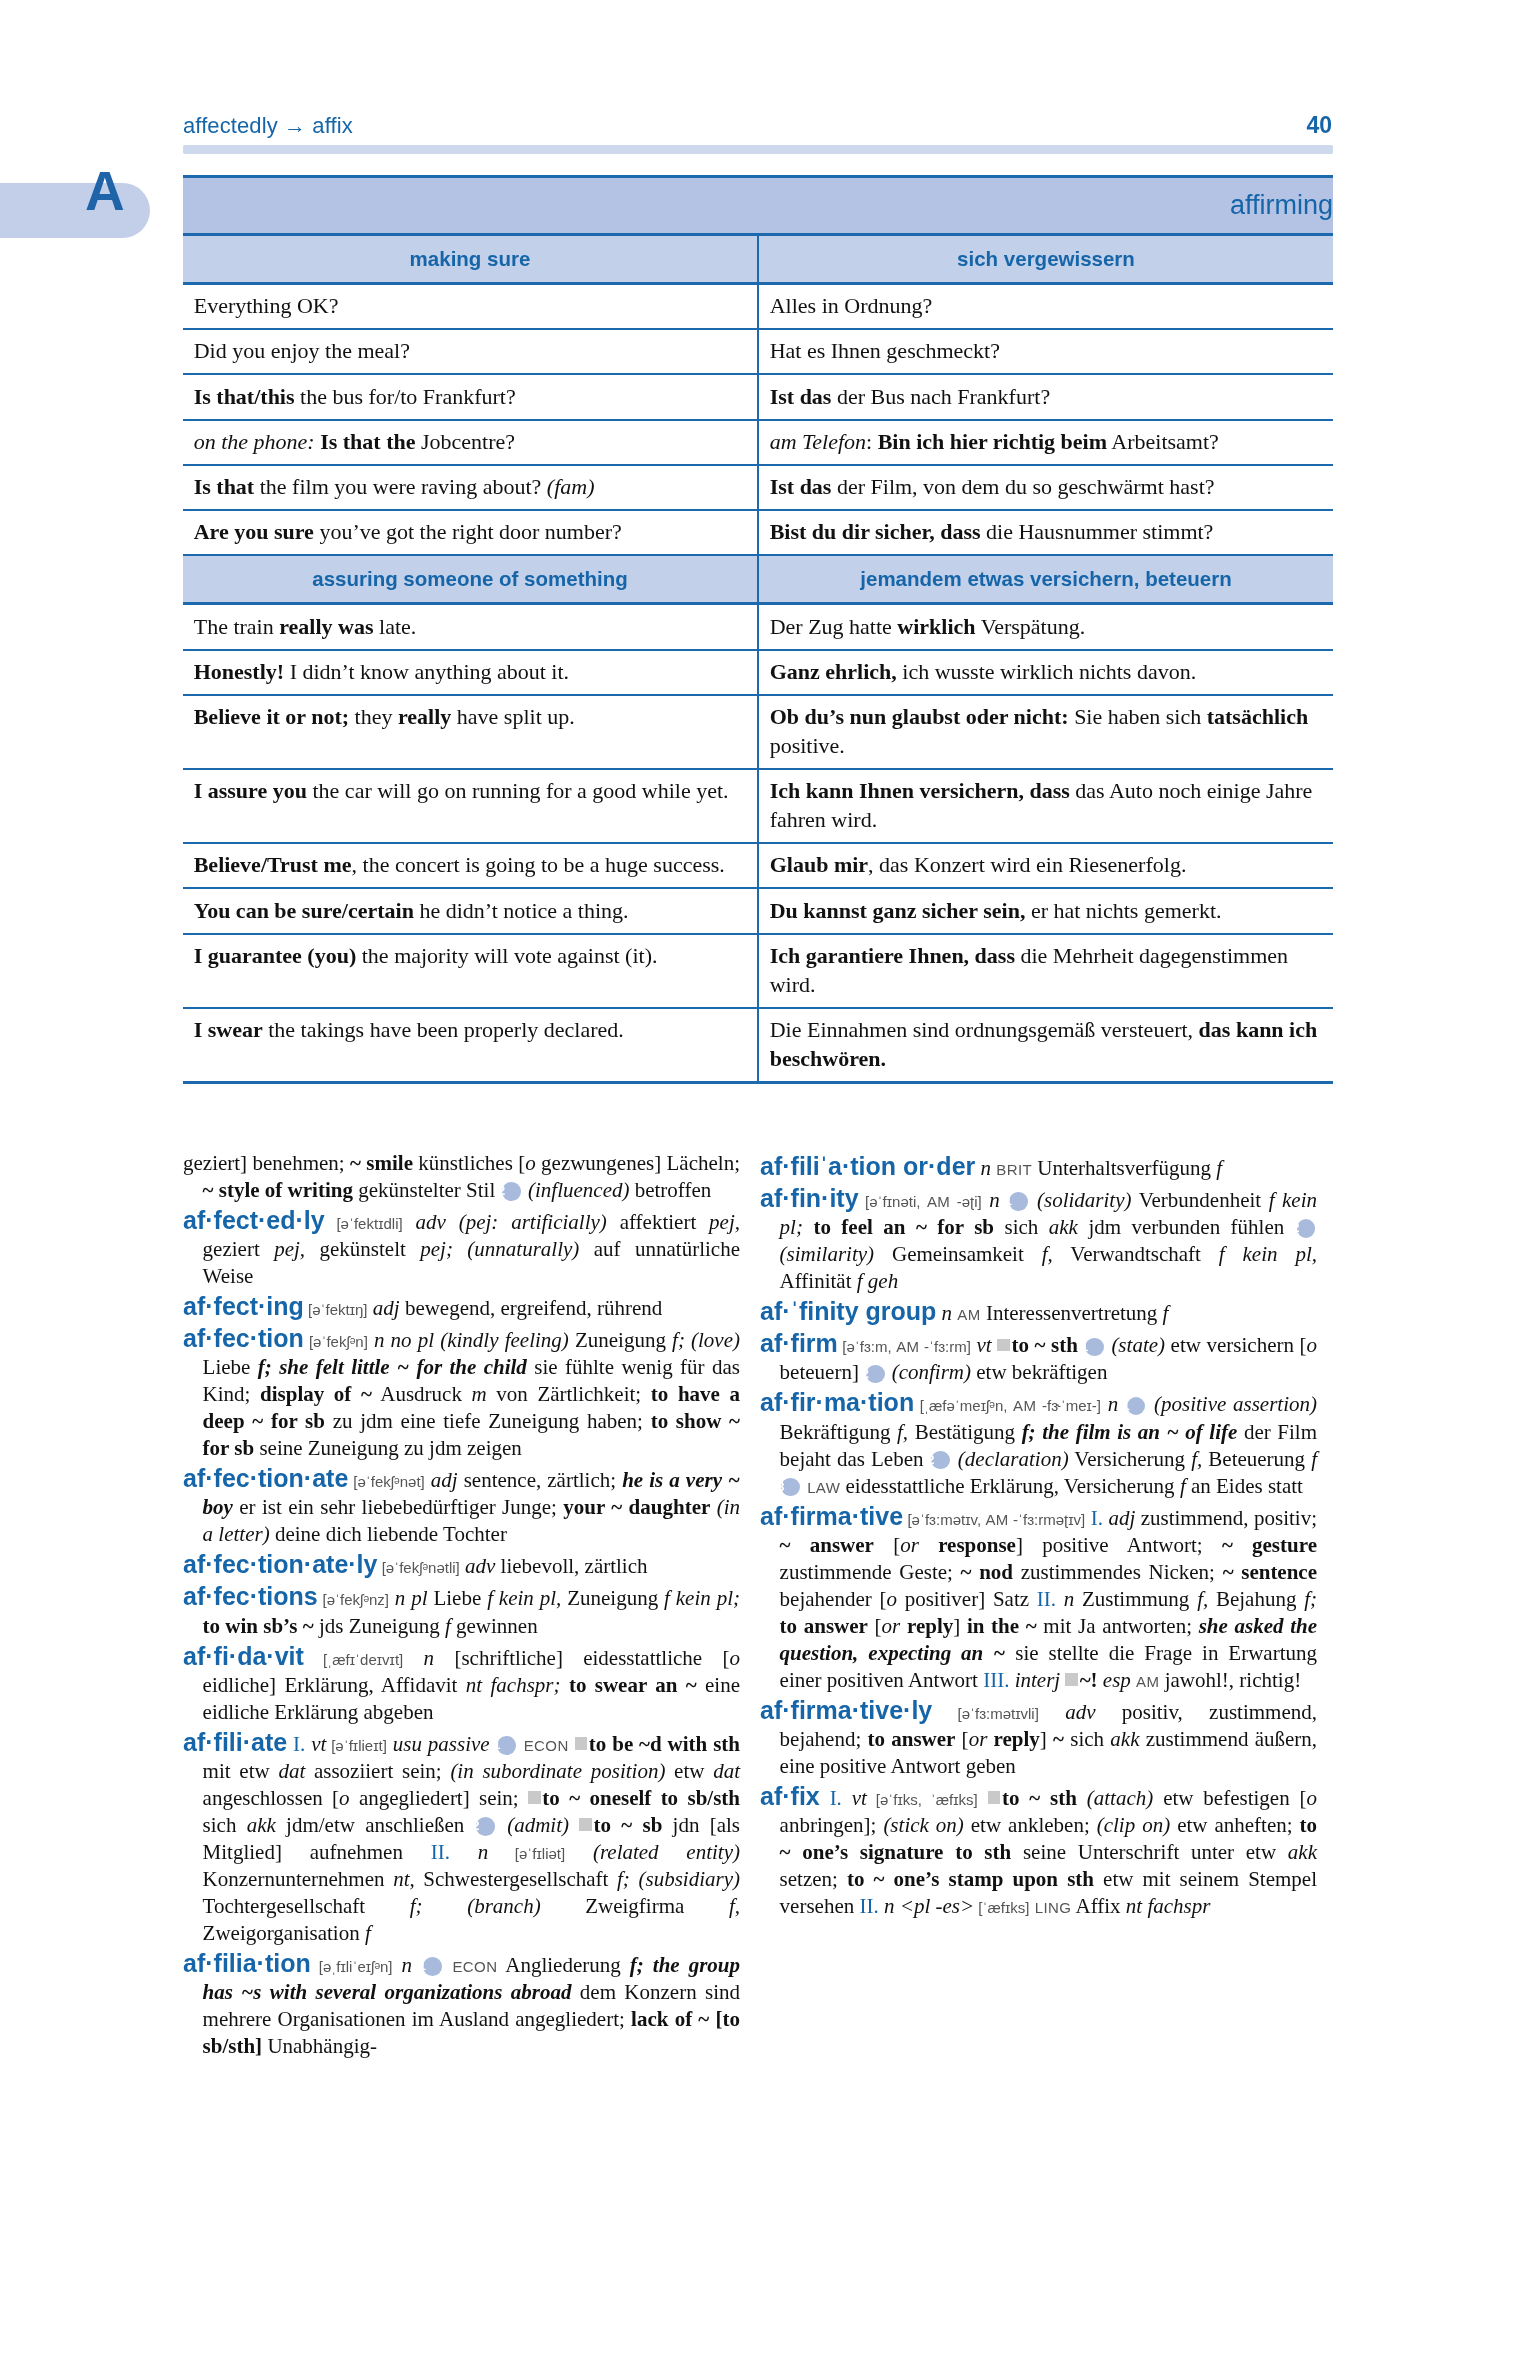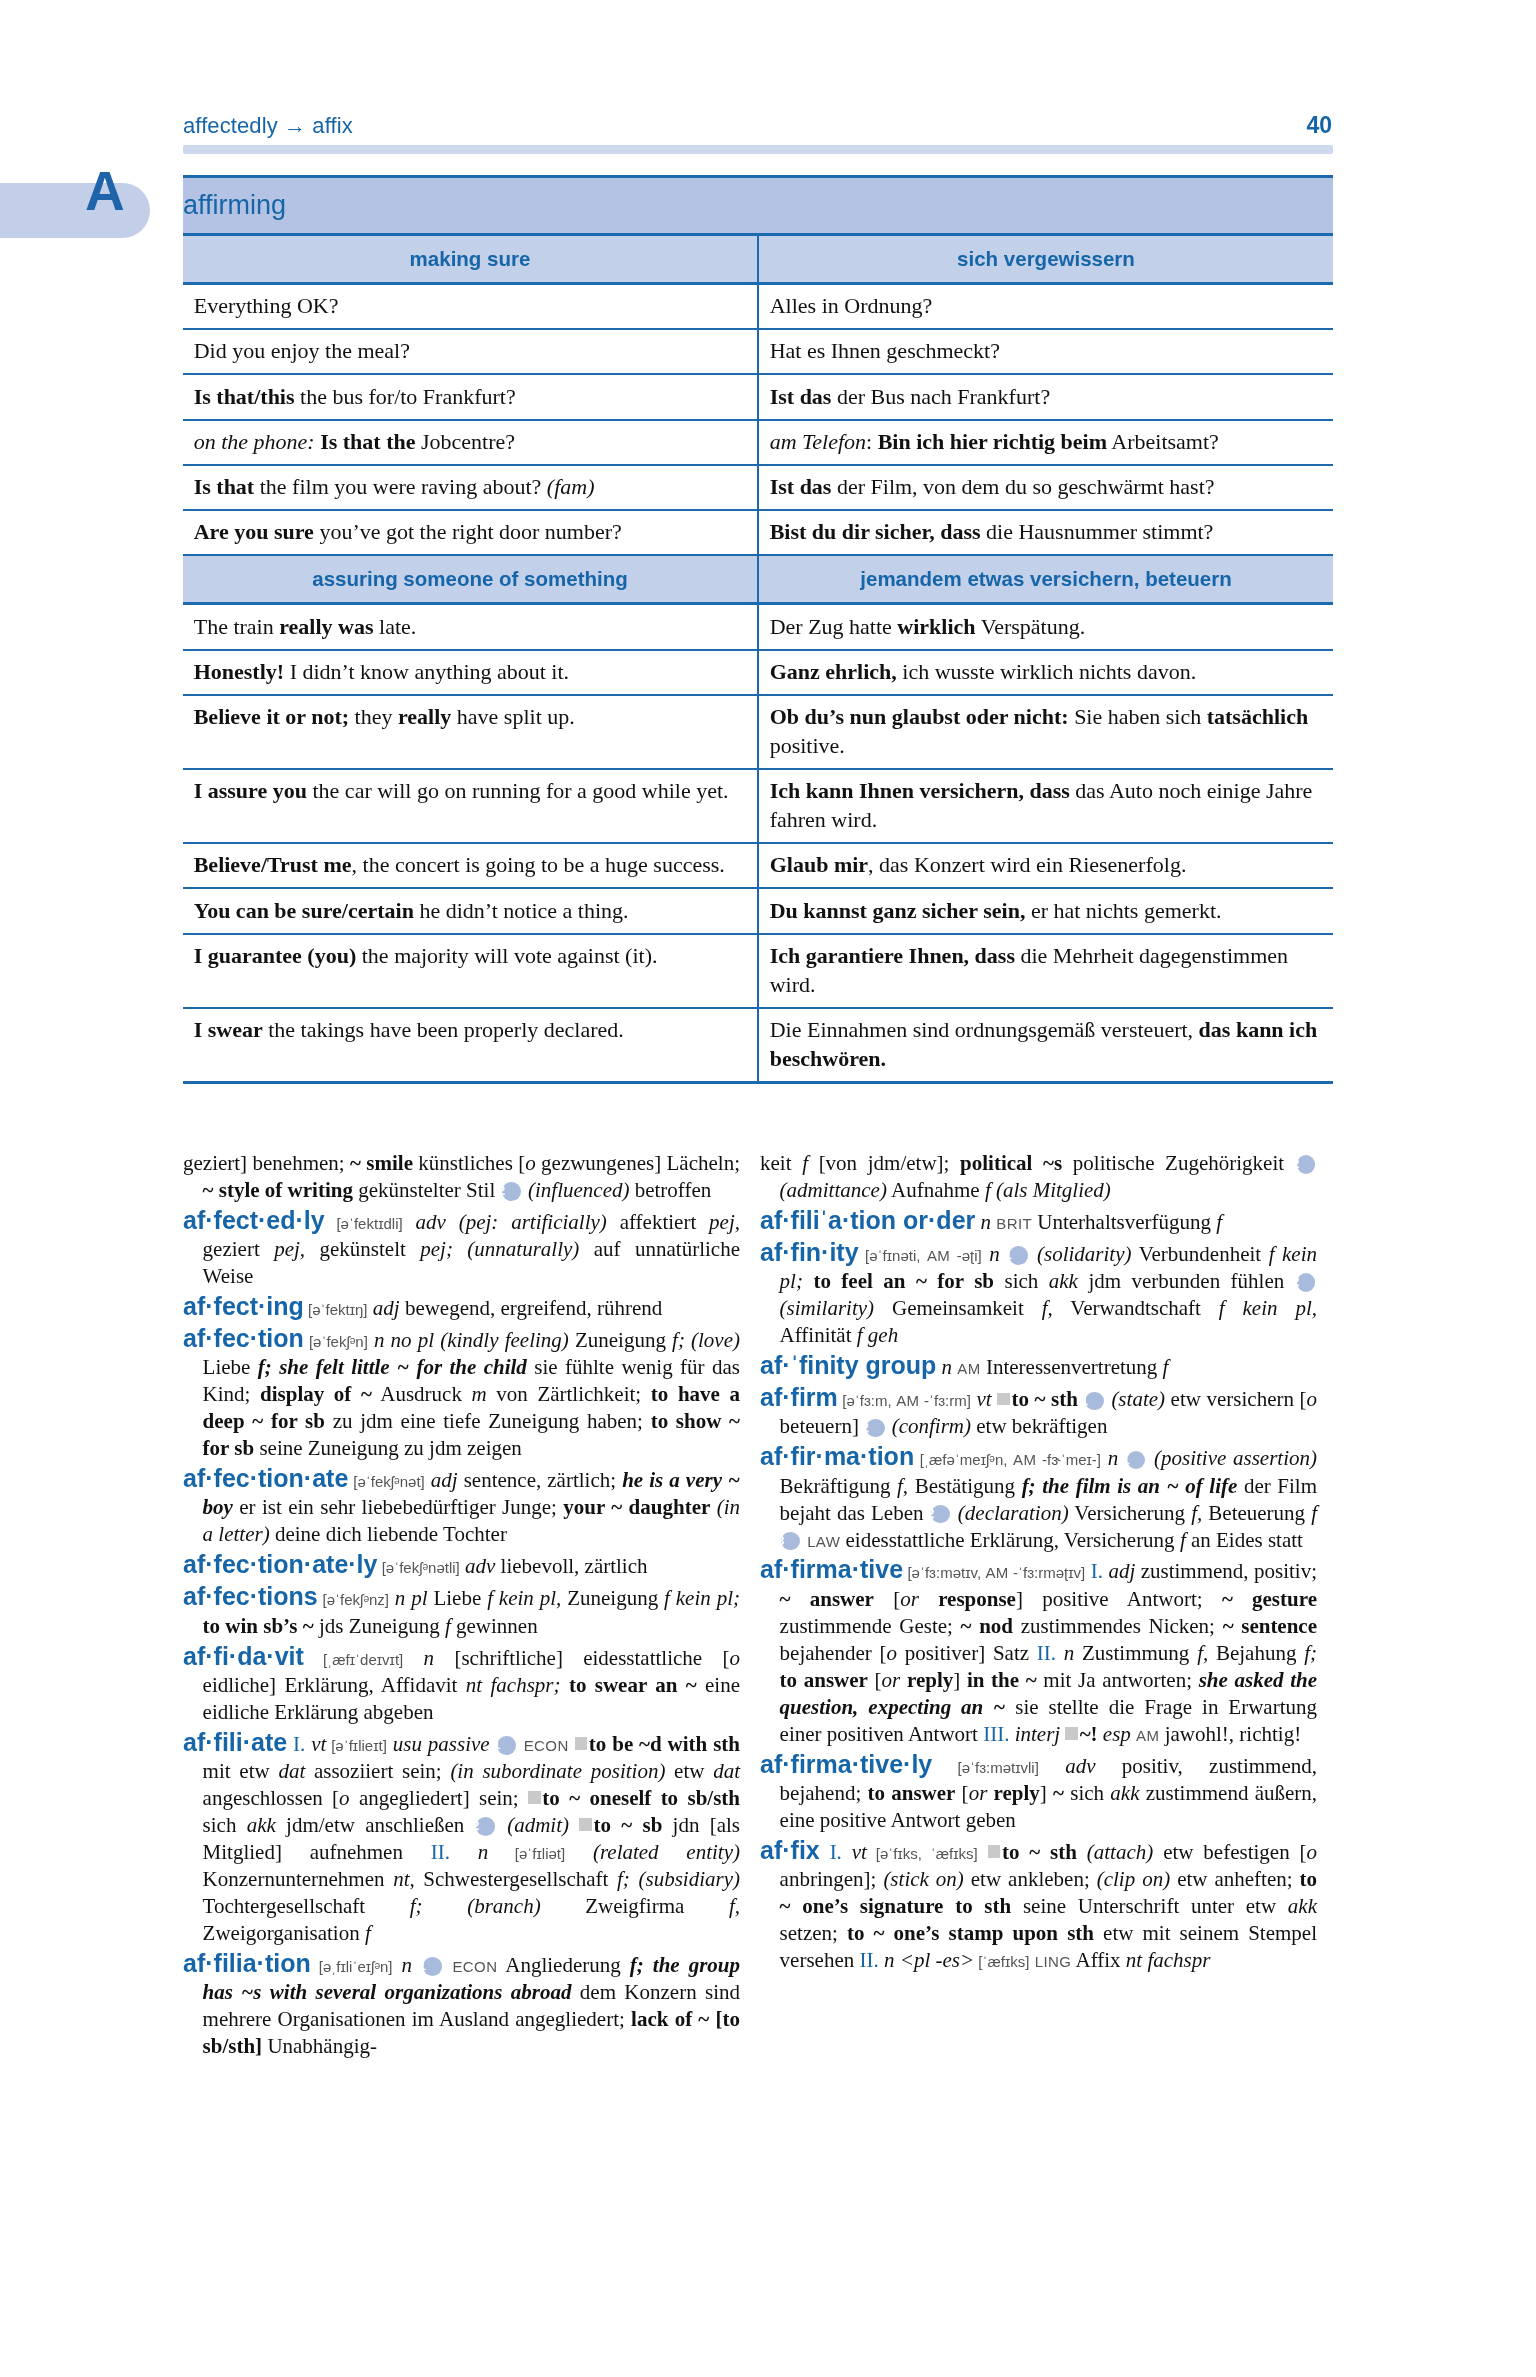--- a/index.html
+++ b/index.html
@@ -80,21 +80,21 @@
     table-layout: fixed;
   }
   .phrase-table td {
     vertical-align: top;
     padding: 0;
   }
   .pt-title-row td {
     background: #b4c3e3;
     border-top: 3.6px solid #1c69ae;
     border-bottom: 3.6px solid #1c69ae;
-    text-align: left;
+    text-align: right;
     height: 55px;
     vertical-align: middle;
   }
   .pt-title {
     font-family: "Liberation Sans", sans-serif;
     font-size: 27px;
     color: #1565a8;
   }
   .pt-sub-row td {
     background: #c2d0ea;
@@ -283,21 +283,20 @@
       <p><span class="hw">af·fect·ing</span><span class="ipa"> [əˈfektɪŋ]</span><span> </span><span class="i">adj</span><span> bewegend, ergreifend, rührend</span></p>
       <p><span class="hw">af·fec·tion</span><span class="ipa"> [əˈfekʃᵊn]</span><span> </span><span class="i">n no pl (kindly feeling)</span><span> Zuneigung </span><span class="i">f; (love)</span><span> Liebe </span><span class="bi">f; she felt little ~ for the child</span><span> sie fühlte wenig für das Kind; </span><span class="b">display of ~</span><span> Ausdruck </span><span class="i">m</span><span> von Zärtlichkeit; </span><span class="b">to have a deep ~ for sb</span><span> zu jdm eine tiefe Zuneigung haben; </span><span class="b">to show ~ for sb</span><span> seine Zuneigung zu jdm zeigen</span></p>
       <p><span class="hw">af·fec·tion·ate</span><span class="ipa"> [əˈfekʃᵊnət]</span><span> </span><span class="i">adj</span><span> sentence, zärtlich; </span><span class="bi">he is a very ~ boy</span><span> er ist ein sehr liebebedürftiger Junge; </span><span class="b">your ~ daughter</span><span> </span><span class="i">(in a letter)</span><span> deine dich liebende Tochter</span></p>
       <p><span class="hw">af·fec·tion·ate·ly</span><span class="ipa"> [əˈfekʃᵊnətli]</span><span> </span><span class="i">adv</span><span> liebevoll, zärtlich</span></p>
       <p><span class="hw">af·fec·tions</span><span class="ipa"> [əˈfekʃᵊnz]</span><span> </span><span class="i">n pl</span><span> Liebe </span><span class="i">f kein pl,</span><span> Zuneigung </span><span class="i">f kein pl;</span><span> </span><span class="b">to win sb’s ~</span><span> jds Zuneigung </span><span class="i">f</span><span> gewinnen</span></p>
       <p><span class="hw">af·fi·da·vit</span><span class="ipa"> [ˌæfɪˈdeɪvɪt]</span><span> </span><span class="i">n</span><span> [schriftliche] eidesstattliche [</span><span class="i">o</span><span> eidliche] Erklärung, Affidavit </span><span class="i">nt fachspr;</span><span> </span><span class="b">to swear an ~</span><span> eine eidliche Erklärung abgeben</span></p>
       <p><span class="hw">af·fili·ate</span><span> </span><span class="rn">I.</span><span> </span><span class="i">vt</span><span class="ipa"> [əˈfɪlieɪt]</span><span> </span><span class="i">usu passive</span><span> </span><span class="sense">1</span><span> </span><span class="sc">ECON</span><span> </span><span class="sq"></span><span class="b">to be ~d with sth</span><span> mit etw </span><span class="i">dat</span><span> assoziiert sein; </span><span class="i">(in subordinate position)</span><span> etw </span><span class="i">dat</span><span> angeschlossen [</span><span class="i">o</span><span> angegliedert] sein; </span><span class="sq"></span><span class="b">to ~ oneself to sb/sth</span><span> sich </span><span class="i">akk</span><span> jdm/etw anschließen </span><span class="sense">2</span><span> </span><span class="i">(admit)</span><span> </span><span class="sq"></span><span class="b">to ~ sb</span><span> jdn [als Mitglied] aufnehmen </span><span class="rn">II.</span><span> </span><span class="i">n</span><span class="ipa"> [əˈfɪliət]</span><span> </span><span class="i">(related entity)</span><span> Konzernunternehmen </span><span class="i">nt,</span><span> Schwestergesellschaft </span><span class="i">f; (subsidiary)</span><span> Tochtergesellschaft </span><span class="i">f; (branch)</span><span> Zweigfirma </span><span class="i">f,</span><span> Zweigorganisation </span><span class="i">f</span></p>
       <p><span class="hw">af·filia·tion</span><span class="ipa"> [əˌfɪliˈeɪʃᵊn]</span><span> </span><span class="i">n</span><span> </span><span class="sense">1</span><span> </span><span class="sc">ECON</span><span> Angliederung </span><span class="bi">f; the group has ~s with several organizations abroad</span><span> dem Konzern sind mehrere Organisationen im Ausland angegliedert; </span><span class="b">lack of ~ [to sb/sth]</span><span> Unabhängig-</span></p>
     </div>
   <div class="dict-col" id="dict-col-right">
-      <p><span>keit </span><span class="i">f</span><span> [von jdm/etw]; </span><span class="b">political ~s</span><span> politische Zugehörigkeit </span><span class="sense">2</span><span> </span><span class="i">(admittance)</span><span> Aufnahme </span><span class="i">f (als Mitglied)</span></p>
       <p><span class="hw">af·filiˈa·tion or·der</span><span> </span><span class="i">n</span><span> </span><span class="sc">BRIT</span><span> Unterhaltsverfügung </span><span class="i">f</span></p>
       <p><span class="hw">af·fin·ity</span><span class="ipa"> [əˈfɪnəti, </span><span class="sc">AM</span><span class="ipa"> -əʈi]</span><span> </span><span class="i">n</span><span> </span><span class="sense">1</span><span> </span><span class="i">(solidarity)</span><span> Verbundenheit </span><span class="i">f kein pl;</span><span> </span><span class="b">to feel an ~ for sb</span><span> sich </span><span class="i">akk</span><span> jdm verbunden fühlen </span><span class="sense">2</span><span> </span><span class="i">(similarity)</span><span> Gemeinsamkeit </span><span class="i">f,</span><span> Verwandtschaft </span><span class="i">f kein pl,</span><span> Affinität </span><span class="i">f geh</span></p>
       <p><span class="hw">af·ˈfinity group</span><span> </span><span class="i">n</span><span> </span><span class="sc">AM</span><span> Interessenvertretung </span><span class="i">f</span></p>
       <p><span class="hw">af·firm</span><span class="ipa"> [əˈfɜ:m, </span><span class="sc">AM</span><span class="ipa"> -ˈfɜ:rm]</span><span> </span><span class="i">vt</span><span> </span><span class="sq"></span><span class="b">to ~ sth</span><span> </span><span class="sense">1</span><span> </span><span class="i">(state)</span><span> etw versichern [</span><span class="i">o</span><span> beteuern] </span><span class="sense">2</span><span> </span><span class="i">(confirm)</span><span> etw bekräftigen</span></p>
       <p><span class="hw">af·fir·ma·tion</span><span class="ipa"> [ˌæfəˈmeɪʃᵊn, </span><span class="sc">AM</span><span class="ipa"> -fɝˈmeɪ-]</span><span> </span><span class="i">n</span><span> </span><span class="sense">1</span><span> </span><span class="i">(positive assertion)</span><span> Bekräftigung </span><span class="i">f,</span><span> Bestätigung </span><span class="bi">f; the film is an ~ of life</span><span> der Film bejaht das Leben </span><span class="sense">2</span><span> </span><span class="i">(declaration)</span><span> Versicherung </span><span class="i">f,</span><span> Beteuerung </span><span class="i">f</span><span> </span><span class="sense">3</span><span> </span><span class="sc">LAW</span><span> eidesstattliche Erklärung, Versicherung </span><span class="i">f</span><span> an Eides statt</span></p>
       <p><span class="hw">af·firma·tive</span><span class="ipa"> [əˈfɜ:mətɪv, </span><span class="sc">AM</span><span class="ipa"> -ˈfɜ:rməʈɪv]</span><span> </span><span class="rn">I.</span><span> </span><span class="i">adj</span><span> zustimmend, positiv; </span><span class="b">~ answer</span><span> [</span><span class="i">or</span><span> </span><span class="b">response</span><span>] positive Antwort; </span><span class="b">~ gesture</span><span> zustimmende Geste; </span><span class="b">~ nod</span><span> zustimmendes Nicken; </span><span class="b">~ sentence</span><span> bejahender [</span><span class="i">o</span><span> positiver] Satz </span><span class="rn">II.</span><span> </span><span class="i">n</span><span> Zustimmung </span><span class="i">f,</span><span> Bejahung </span><span class="i">f;</span><span> </span><span class="b">to answer</span><span> [</span><span class="i">or</span><span> </span><span class="b">reply</span><span>] </span><span class="b">in the ~</span><span> mit Ja antworten; </span><span class="bi">she asked the question, expecting an ~</span><span> sie stellte die Frage in Erwartung einer positiven Antwort </span><span class="rn">III.</span><span> </span><span class="i">interj</span><span> </span><span class="sq"></span><span class="b">~!</span><span> </span><span class="i">esp</span><span> </span><span class="sc">AM</span><span> jawohl!, richtig!</span></p>
       <p><span class="hw">af·firma·tive·ly</span><span class="ipa"> [əˈfɜ:mətɪvli]</span><span> </span><span class="i">adv</span><span> positiv, zustimmend, bejahend; </span><span class="b">to answer</span><span> [</span><span class="i">or</span><span> </span><span class="b">reply</span><span>] </span><span class="b">~</span><span> sich </span><span class="i">akk</span><span> zustimmend äußern, eine positive Antwort geben</span></p>
       <p><span class="hw">af·fix</span><span> </span><span class="rn">I.</span><span> </span><span class="i">vt</span><span class="ipa"> [əˈfɪks, ˈæfɪks]</span><span> </span><span class="sq"></span><span class="b">to ~ sth</span><span> </span><span class="i">(attach)</span><span> etw befestigen [</span><span class="i">o</span><span> anbringen]; </span><span class="i">(stick on)</span><span> etw ankleben; </span><span class="i">(clip on)</span><span> etw anheften; </span><span class="b">to ~ one’s signature to sth</span><span> seine Unterschrift unter etw </span><span class="i">akk</span><span> setzen; </span><span class="b">to ~ one’s stamp upon sth</span><span> etw mit seinem Stempel versehen </span><span class="rn">II.</span><span> </span><span class="i">n &lt;pl -es&gt;</span><span class="ipa"> [ˈæfɪks]</span><span> </span><span class="sc">LING</span><span> Affix </span><span class="i">nt fachspr</span></p>
     </div>
 </div>

